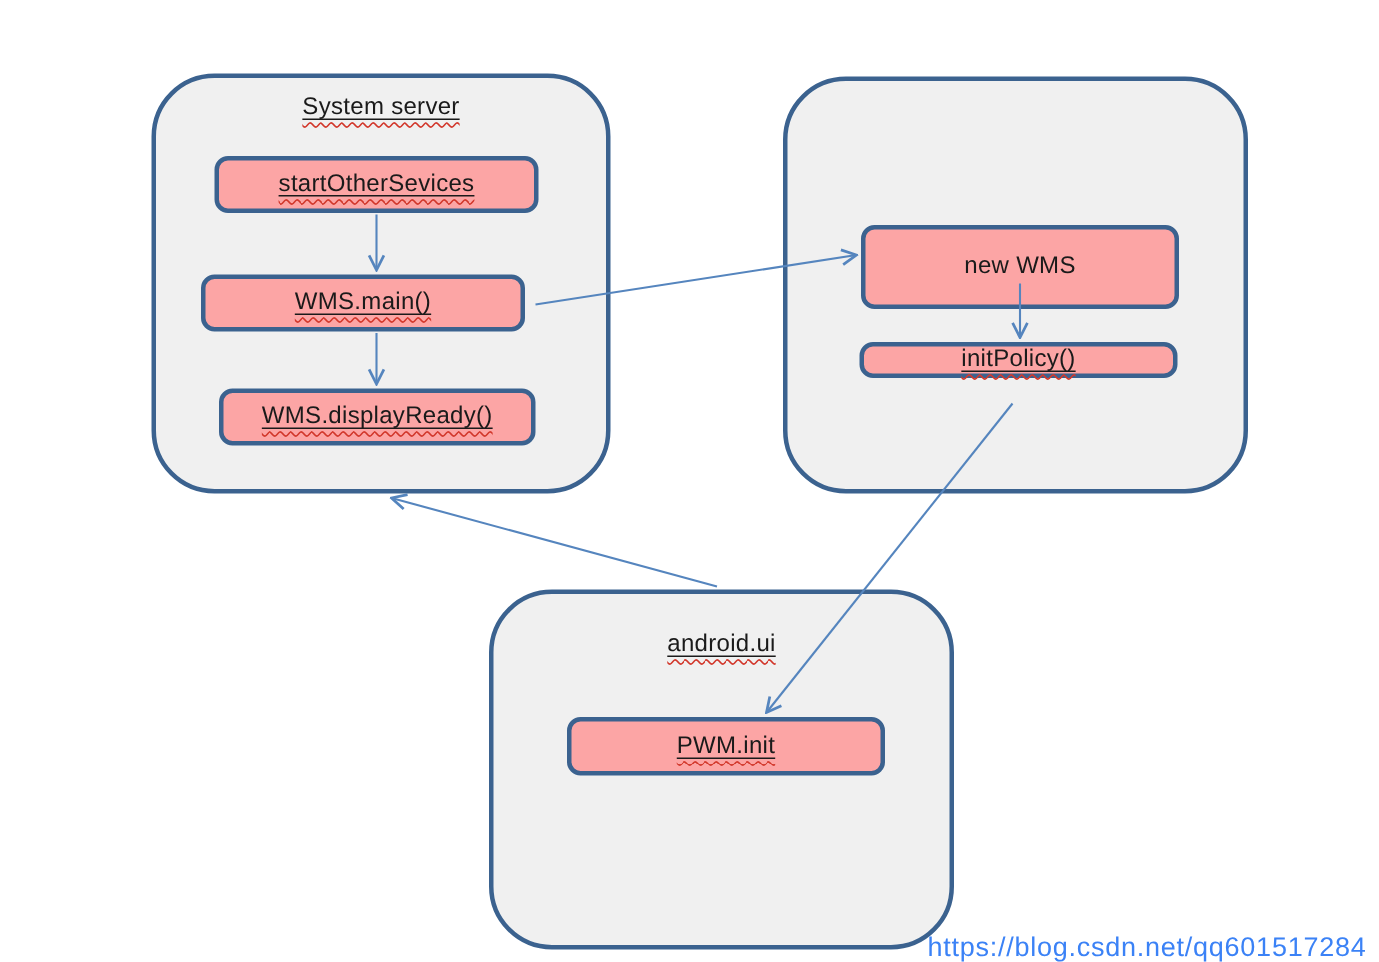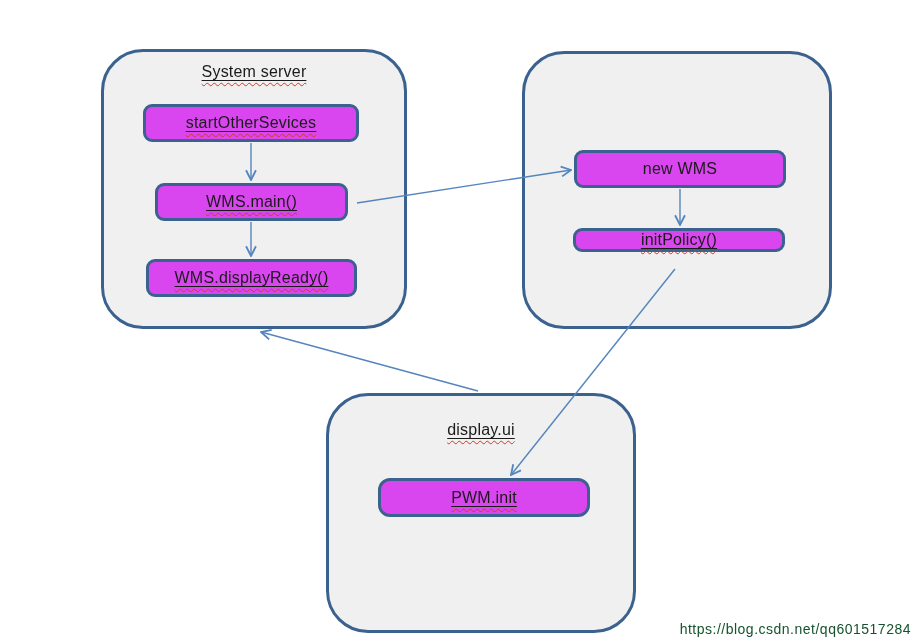--- a/index.html
+++ b/index.html
@@ -21,21 +21,21 @@
     box-sizing: border-box;
   }
   .group-title {
     position: absolute;
     text-align: center;
     font-size: 16px;
     letter-spacing: 0.2px;
   }
   .node {
     position: absolute;
-    background: #d946ef;
+    background: #fca5a5;
     border: 3px solid #3b628f;
     border-radius: 9px;
     box-sizing: border-box;
     display: flex;
     align-items: center;
     justify-content: center;
     font-size: 16px;
     letter-spacing: 0.2px;
   }
   
@@ -56,57 +56,57 @@
   .arrow-layer {
     position: absolute;
     left: 0; top: 0;
     width: 919px; height: 641px;
     pointer-events: none;
   }
   .watermark {
     position: absolute;
     right: 8px;
     top: 610px;
-    font-size: 14px;
-    color: #14532d;
+    font-size: 18px;
+    color: #3b82f6;
     letter-spacing: 0.5px;
   }
 </style>
 </head>
 <body>
 
 <div class="canvas">
 
   <div class="container-box" style="left:101px; top:38px; width:306px; height:280px;"></div>
   <div class="container-box" style="left:522px; top:40px; width:310px; height:278px;"></div>
   <div class="container-box" style="left:326px; top:382px; width:310px; height:240px;"></div>
 
   <div class="group-title" style="left:101px; top:52px; width:306px;">
     <span class="ul"><span class="sq">System server</span></span>
   </div>
   <div class="group-title" style="left:326px; top:410px; width:310px;">
-    <span class="ul"><span class="sq">display.ui</span></span>
+    <span class="ul"><span class="sq">android.ui</span></span>
   </div>
 
   <div class="node" style="left:143px; top:93px; width:216px; height:38px;">
     <span class="ul"><span class="sq">startOtherSevices</span></span>
   </div>
-  <div class="node" style="left:155px; top:172px; width:193px; height:38px;">
+  <div class="node" style="left:134px; top:172px; width:216px; height:38px;">
     <span class="ul"><span class="sq">WMS.main()</span></span>
   </div>
   <div class="node" style="left:146px; top:248px; width:211px; height:38px;text-align:center;">
     <span class="ul"><span class="sq">WMS.displayReady()</span></span>
   </div>
-  <div class="node" style="left:574px; top:139px; width:212px; height:38px;">
+  <div class="node" style="left:574px; top:139px; width:212px; height:56px;">
     <span>new WMS</span>
   </div>
   <div class="node" style="left:573px; top:217px; width:212px; height:24px;">
     <span class="ul"><span class="sq">initPolicy()</span></span>
   </div>
-  <div class="node" style="left:378px; top:467px; width:212px; height:39px;border-radius:12px;">
+  <div class="node" style="left:378px; top:467px; width:212px; height:39px;">
     <span class="ul"><span class="sq">PWM.init</span></span>
   </div>
 
   <svg class="arrow-layer" width="919" height="641" viewBox="0 0 919 641" xmlns="http://www.w3.org/2000/svg">
     <defs>
       <marker id="arrowhead" viewBox="0 0 10 10" markerWidth="13" markerHeight="13" refX="9" refY="5" orient="auto" markerUnits="userSpaceOnUse">
         <path d="M1.5,1.2 L9,5 L1.5,8.8" fill="none" stroke="#5585be" stroke-width="1.4"></path>
       </marker>
     </defs>
     <g stroke="#5585be" stroke-width="1.4" fill="none">

